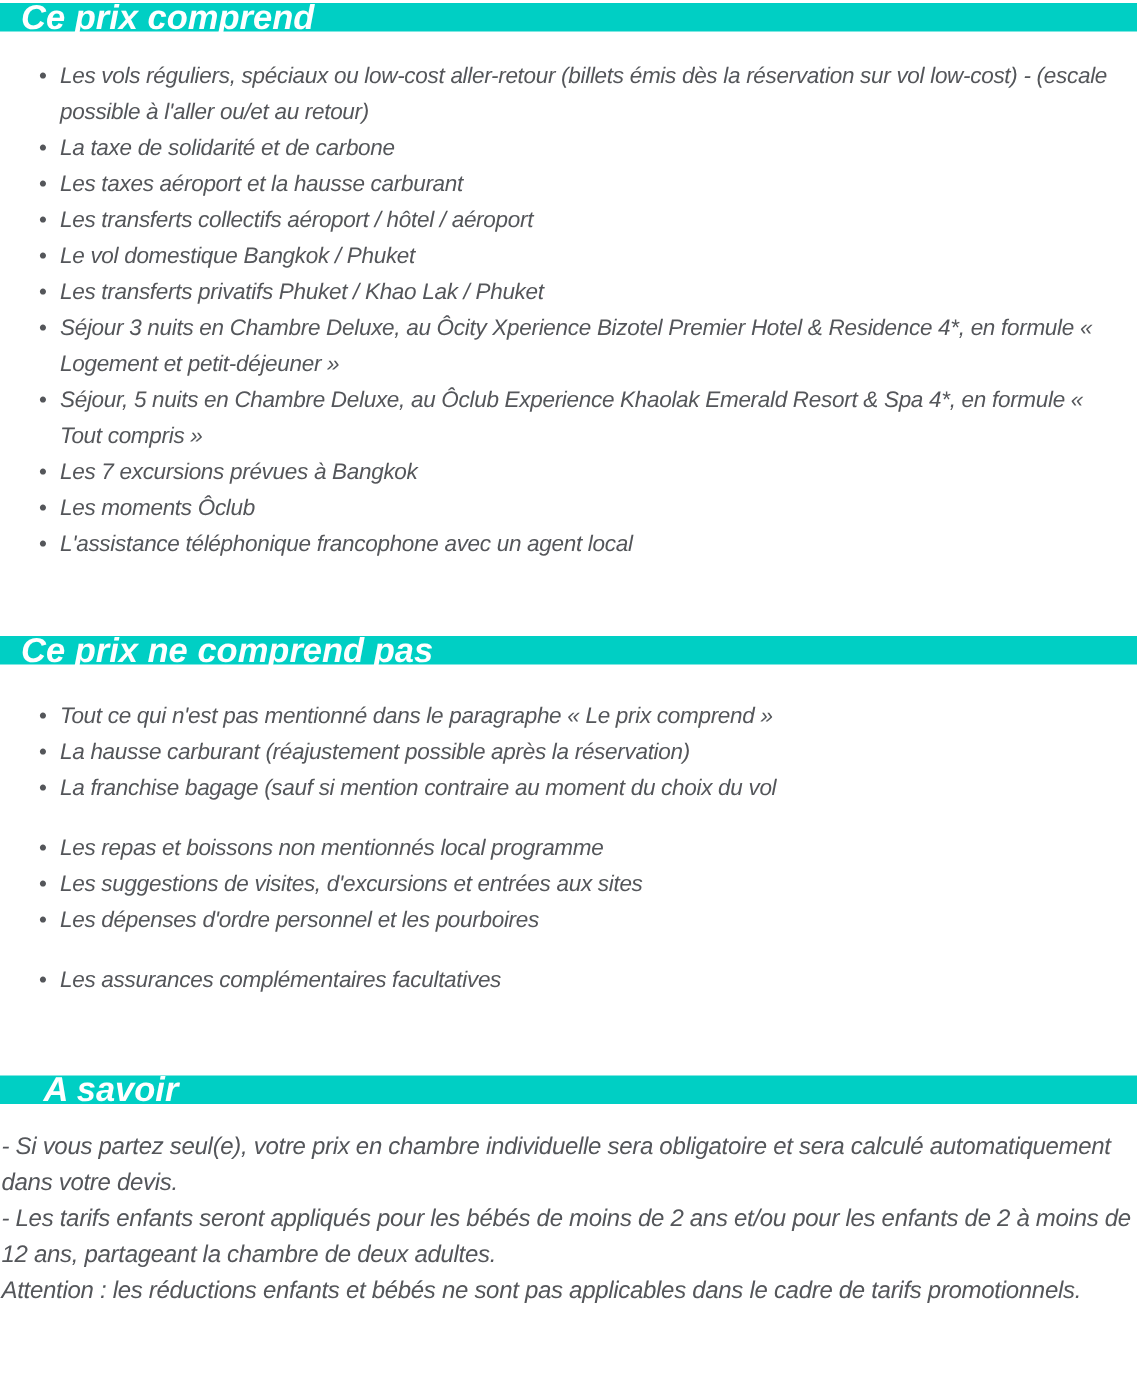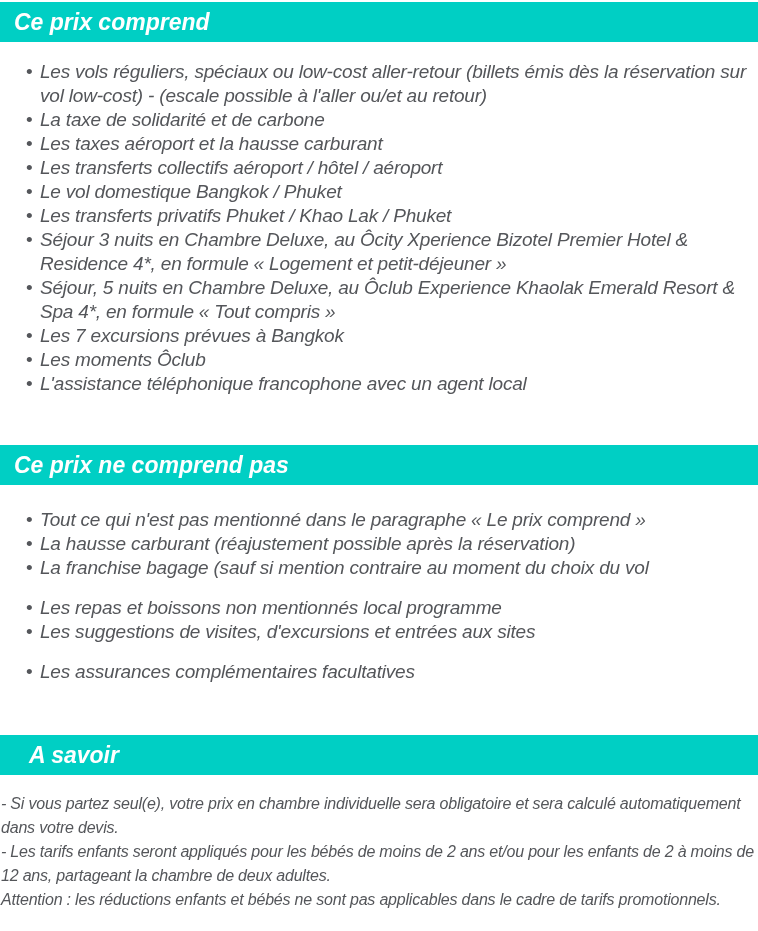--- a/index.html
+++ b/index.html
@@ -10,38 +10,38 @@
   body {
     width: 758px;
     min-height: 931px;
     font-family: "Liberation Sans", sans-serif;
     font-style: italic;
     color: #54565A;
     letter-spacing: -0.2px;
   }
   .section-header {
     background: #00CFC4;
-    height: 40px;
+    height: 19px;
     display: flex;
     align-items: center;
     padding-left: 14px;
     color: #ffffff;
     font-weight: bold;
     font-size: 23px;
     letter-spacing: 0;
   }
   .hdr-includes { margin-top: 2px; }
   .hdr-excludes { margin-top: 49px; }
   .hdr-notes    { margin-top: 51px; padding-left: 29px; }
 
   ul.bullets {
     list-style: none;
     margin: 18px 0 0 0;
     padding: 0 10px 0 40px;
-    font-size: 19px;
+    font-size: 15px;
     line-height: 24px;
   }
   ul.bullets li {
     position: relative;
   }
   ul.bullets li::before {
     content: "\2022";
     position: absolute;
     left: -14px;
     top: 0;
@@ -88,20 +88,21 @@
     <span>Ce prix ne comprend pas</span>
   </div>
   <ul class="bullets group-first">
     <li>Tout ce qui n'est pas mentionné dans le paragraphe « Le prix comprend »</li>
     <li>La hausse carburant (réajustement possible après la réservation)</li>
     <li>La franchise bagage (sauf si mention contraire au moment du choix du vol</li>
   </ul>
   <ul class="bullets group-follow">
     <li>Les repas et boissons non mentionnés local programme</li>
     <li>Les suggestions de visites, d'excursions et entrées aux sites</li>
+    <li>Les dépenses d'ordre personnel et les pourboires</li>
   </ul>
   <ul class="bullets group-follow">
     <li>Les assurances complémentaires facultatives</li>
   </ul>
 </section>
 
 <section>
   <div class="section-header hdr-notes">
     <span>A savoir</span>
   </div>

